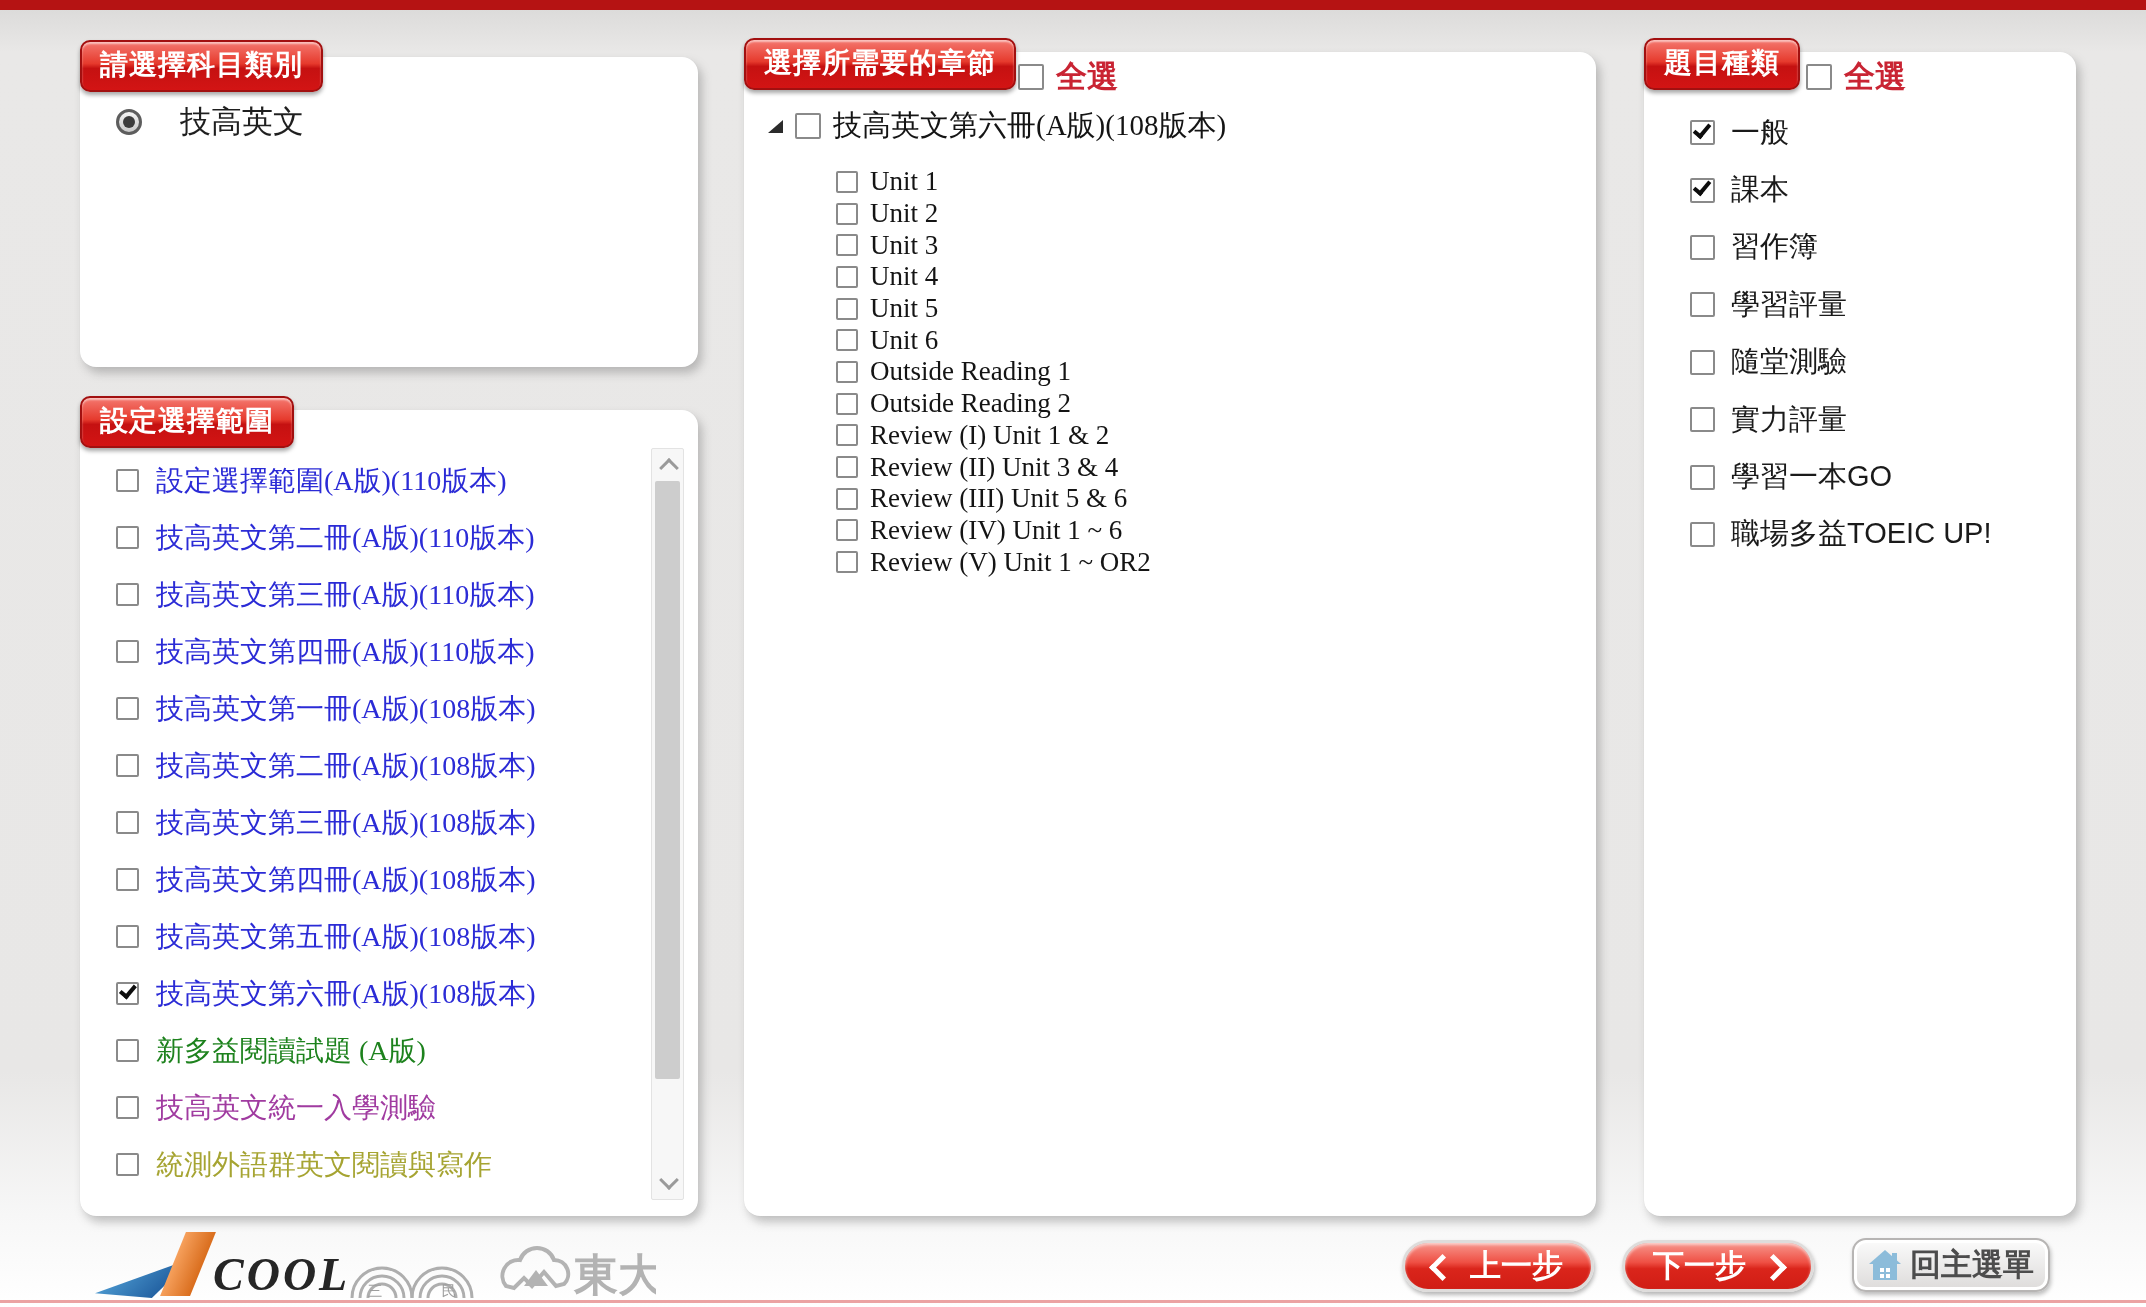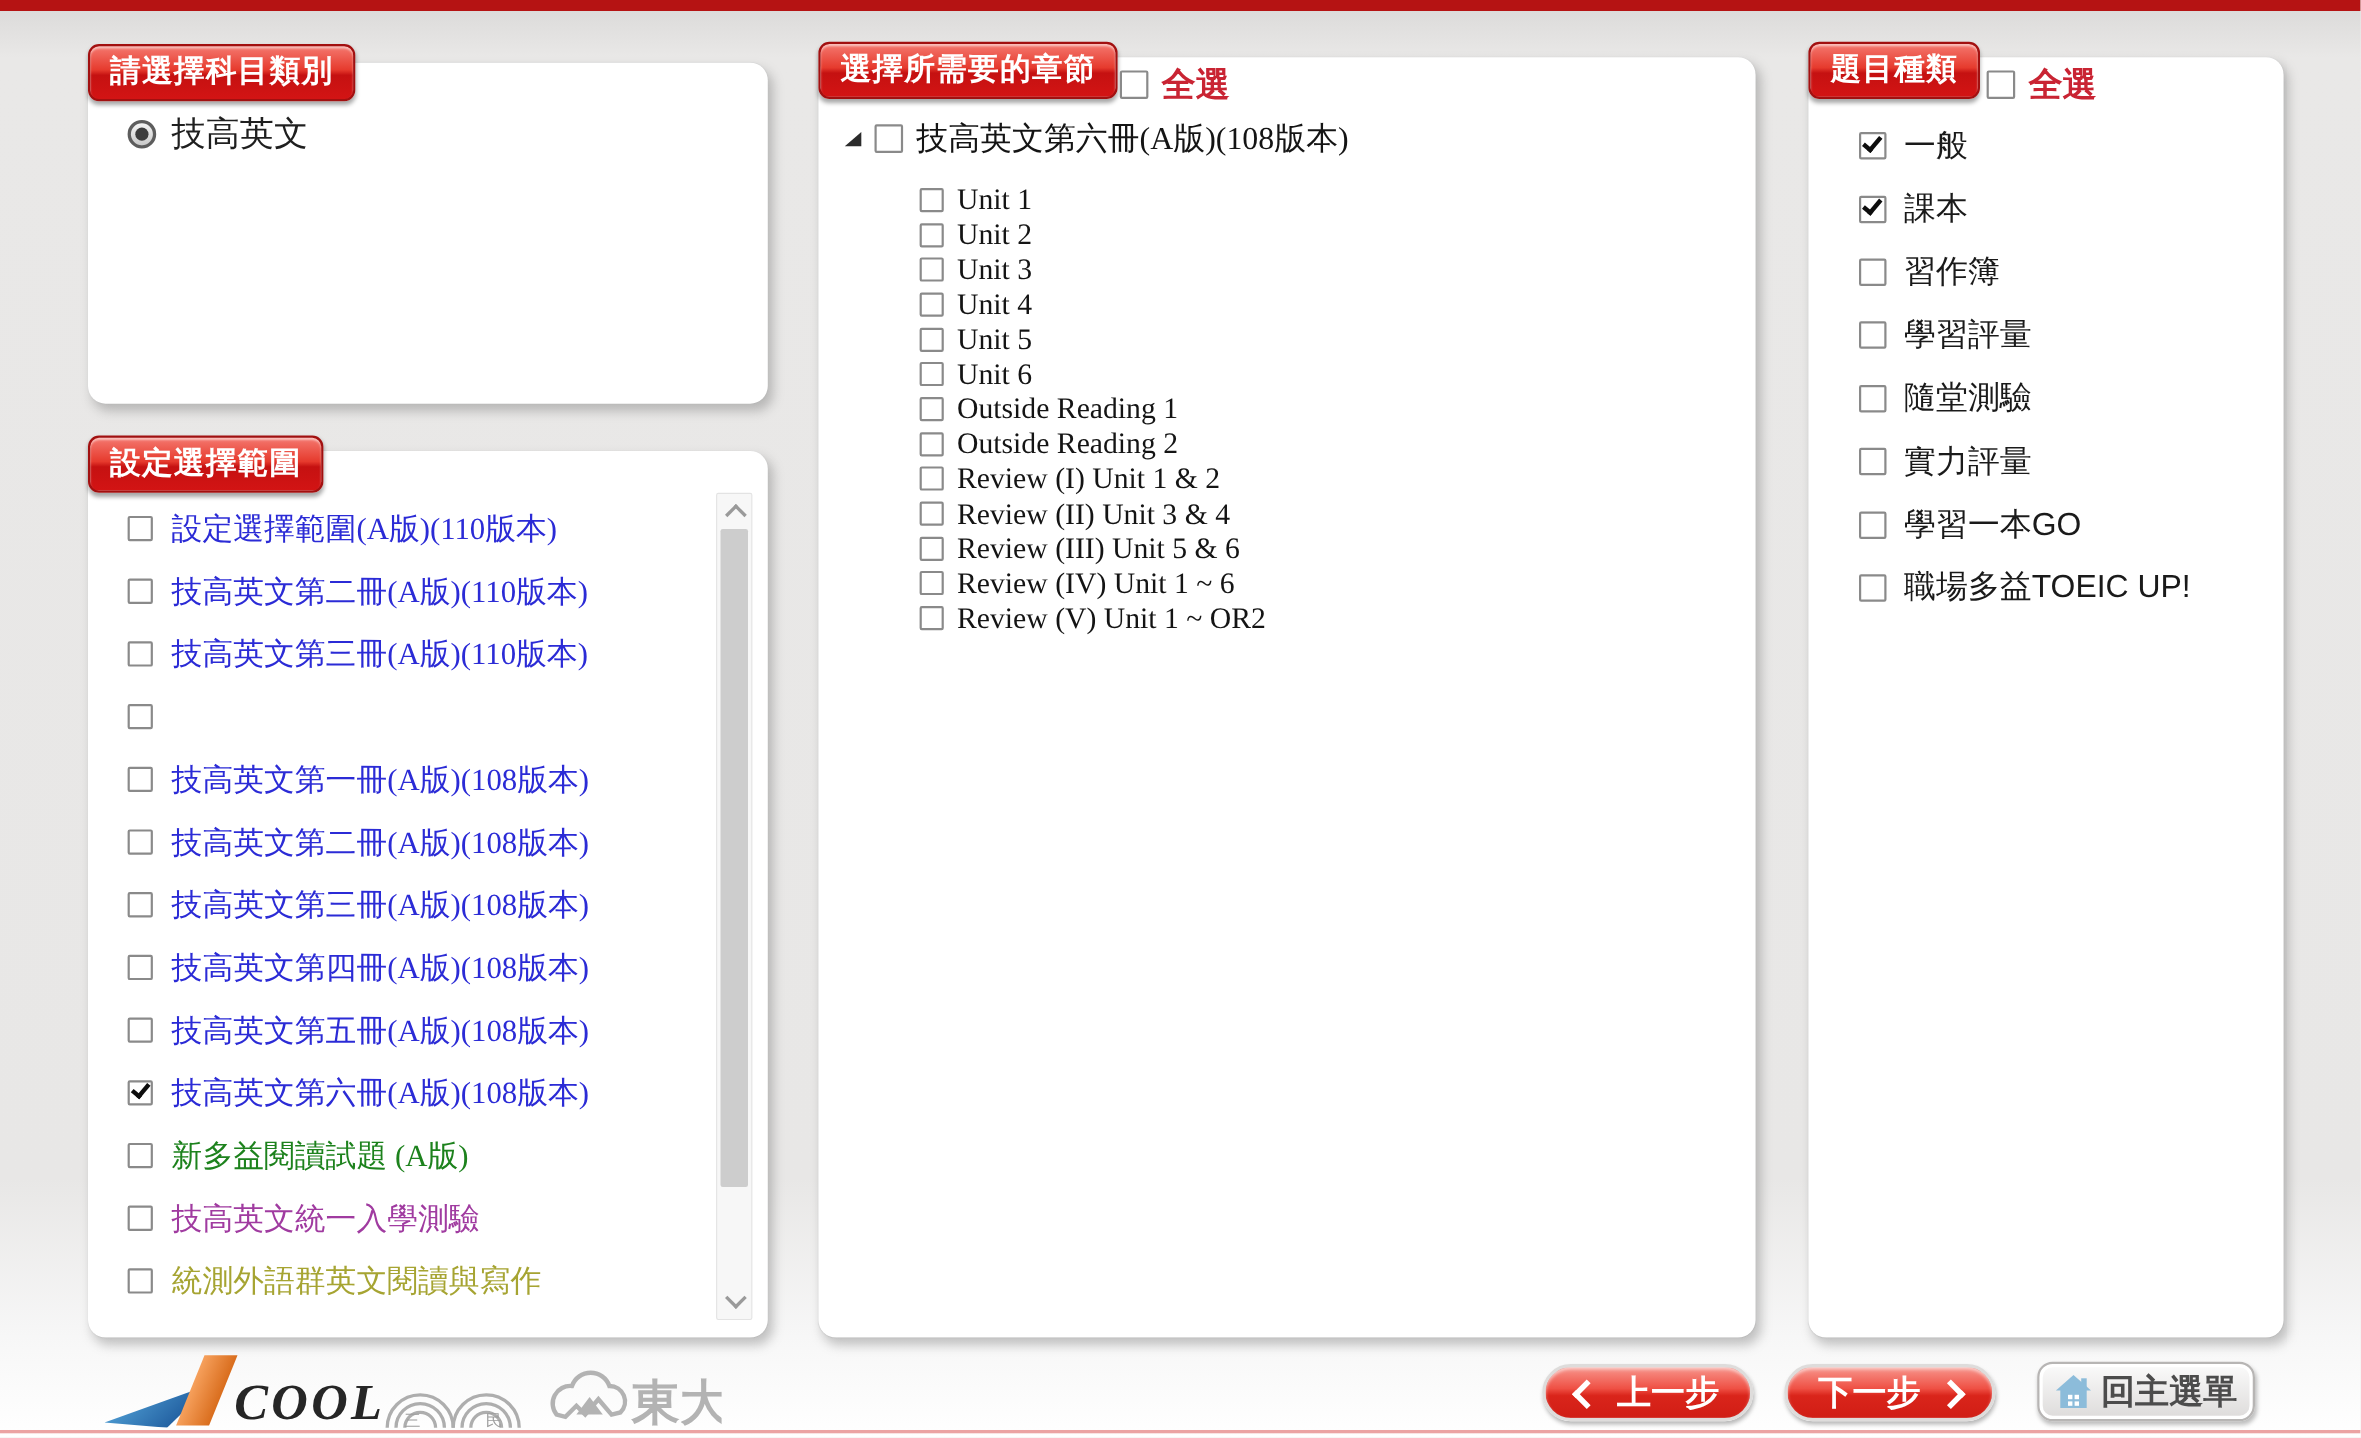--- a/index.html
+++ b/index.html
@@ -30,21 +30,21 @@
   .cb{position:relative;display:inline-block;box-sizing:border-box;background:#fff;
     border:2px solid #8a8a8a;border-radius:2px;flex:none;}
   .cb.checked::after{content:"";position:absolute;left:24%;top:-8%;width:30%;height:62%;
     border-right:4px solid #0d0d0d;border-bottom:4px solid #0d0d0d;transform:rotate(40deg);}
   .radio{position:relative;display:inline-block;width:26px;height:26px;border-radius:50%;
     border:3px solid #5d5d5d;background:linear-gradient(#f4f4f4,#c9c9c9);box-sizing:border-box;flex:none;}
   .radio.selected::after{content:"";position:absolute;inset:4px;border-radius:50%;background:#3c3c3c;}
 
   #subject-options{position:absolute;left:116px;top:100px;}
   .subj-row{display:flex;align-items:center;gap:14px;height:44px;}
-  .subj-label{font-size:31px;color:#1f1f1f;}
+  .subj-label{font-size:31px;color:#1f1f1f;margin-left:24px;}
 
   #range-list{position:absolute;left:116px;top:452px;width:530px;}
   .range-row{display:flex;align-items:center;gap:17px;height:57px;}
   .range-label{font-family:"Liberation Serif","DejaVu Serif",serif;font-size:28px;white-space:nowrap;}
 
   .scrollbar{position:absolute;left:651px;top:448px;width:33px;height:752px;
     background:#f7f7f7;border:1px solid #e3e3e3;box-sizing:border-box;border-radius:2px;}
   .chev{position:absolute;left:10px;width:11px;height:11px;
     border-left:3px solid #9a9a9a;border-top:3px solid #9a9a9a;}
   .chev.up{top:12px;transform:rotate(45deg);}
@@ -117,20 +117,21 @@
       <div class="range-row">
         <span class="cb" style="height: 23px; width: 23px;"></span>
         <span class="range-label" style="color: rgb(43, 43, 214);">技高英文第二冊(A版)(110版本)</span>
       </div>
       <div class="range-row">
         <span class="cb" style="height: 23px; width: 23px;"></span>
         <span class="range-label" style="color: rgb(43, 43, 214);">技高英文第三冊(A版)(110版本)</span>
       </div>
       <div class="range-row">
         <span class="cb" style="height: 23px; width: 23px;"></span>
+        <span class="range-label" style="color: rgb(43, 43, 214);">技高英文第四冊(A版)(110版本)</span>
       </div>
       <div class="range-row">
         <span class="cb" style="height: 23px; width: 23px;"></span>
         <span class="range-label" style="color: rgb(43, 43, 214);">技高英文第一冊(A版)(108版本)</span>
       </div>
       <div class="range-row">
         <span class="cb" style="height: 23px; width: 23px;"></span>
         <span class="range-label" style="color: rgb(43, 43, 214);">技高英文第二冊(A版)(108版本)</span>
       </div>
       <div class="range-row">

